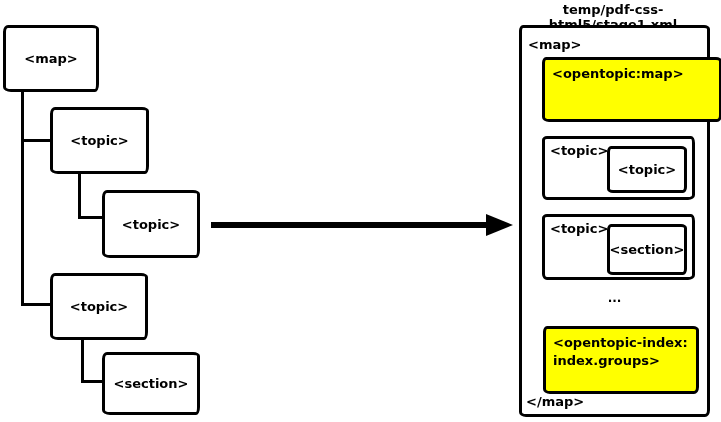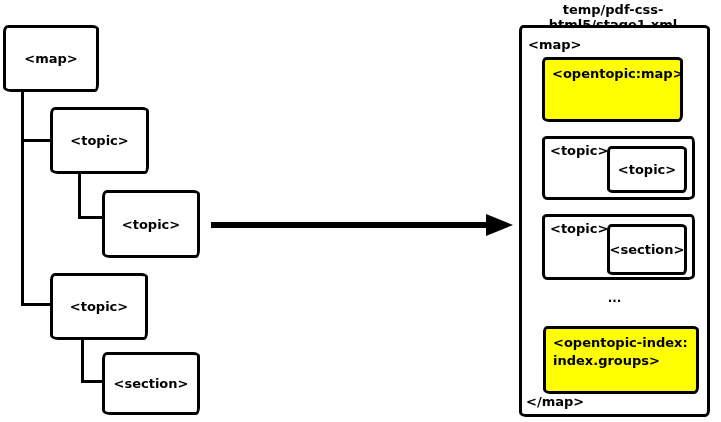--- a/index.html
+++ b/index.html
@@ -51,21 +51,21 @@
   .panel-tag-open  { position: absolute; left: 6px;  top: 9px; }
   .panel-tag-close { position: absolute; left: 4px;  top: 366px; }
   .hl-box {
     position: absolute;
     background: #ffff00;
     border: 3px solid #000000;
     border-radius: 4px 6px 5px 7px / 6px 4px 7px 5px;
     padding: 5px 7px;
     line-height: 1.35;
   }
-  .hl-box-1 { left: 20px; top: 29px;  width: 141px; height: 65px; }
+  .hl-box-1 { left: 20px; top: 29px;  width: 180px; height: 65px; }
   .hl-box-2 { left: 21px; top: 298px; width: 156px; height: 68px; }
   .nest-box {
     position: absolute;
     left: 20px; width: 153px;
     background: #ffffff;
     border: 3px solid #000000;
     border-radius: 5px 4px 7px 5px / 4px 7px 5px 6px;
   }
   .nest-box-1 { top: 108px; height: 64px; }
   .nest-box-2 { top: 186px; height: 66px; }

